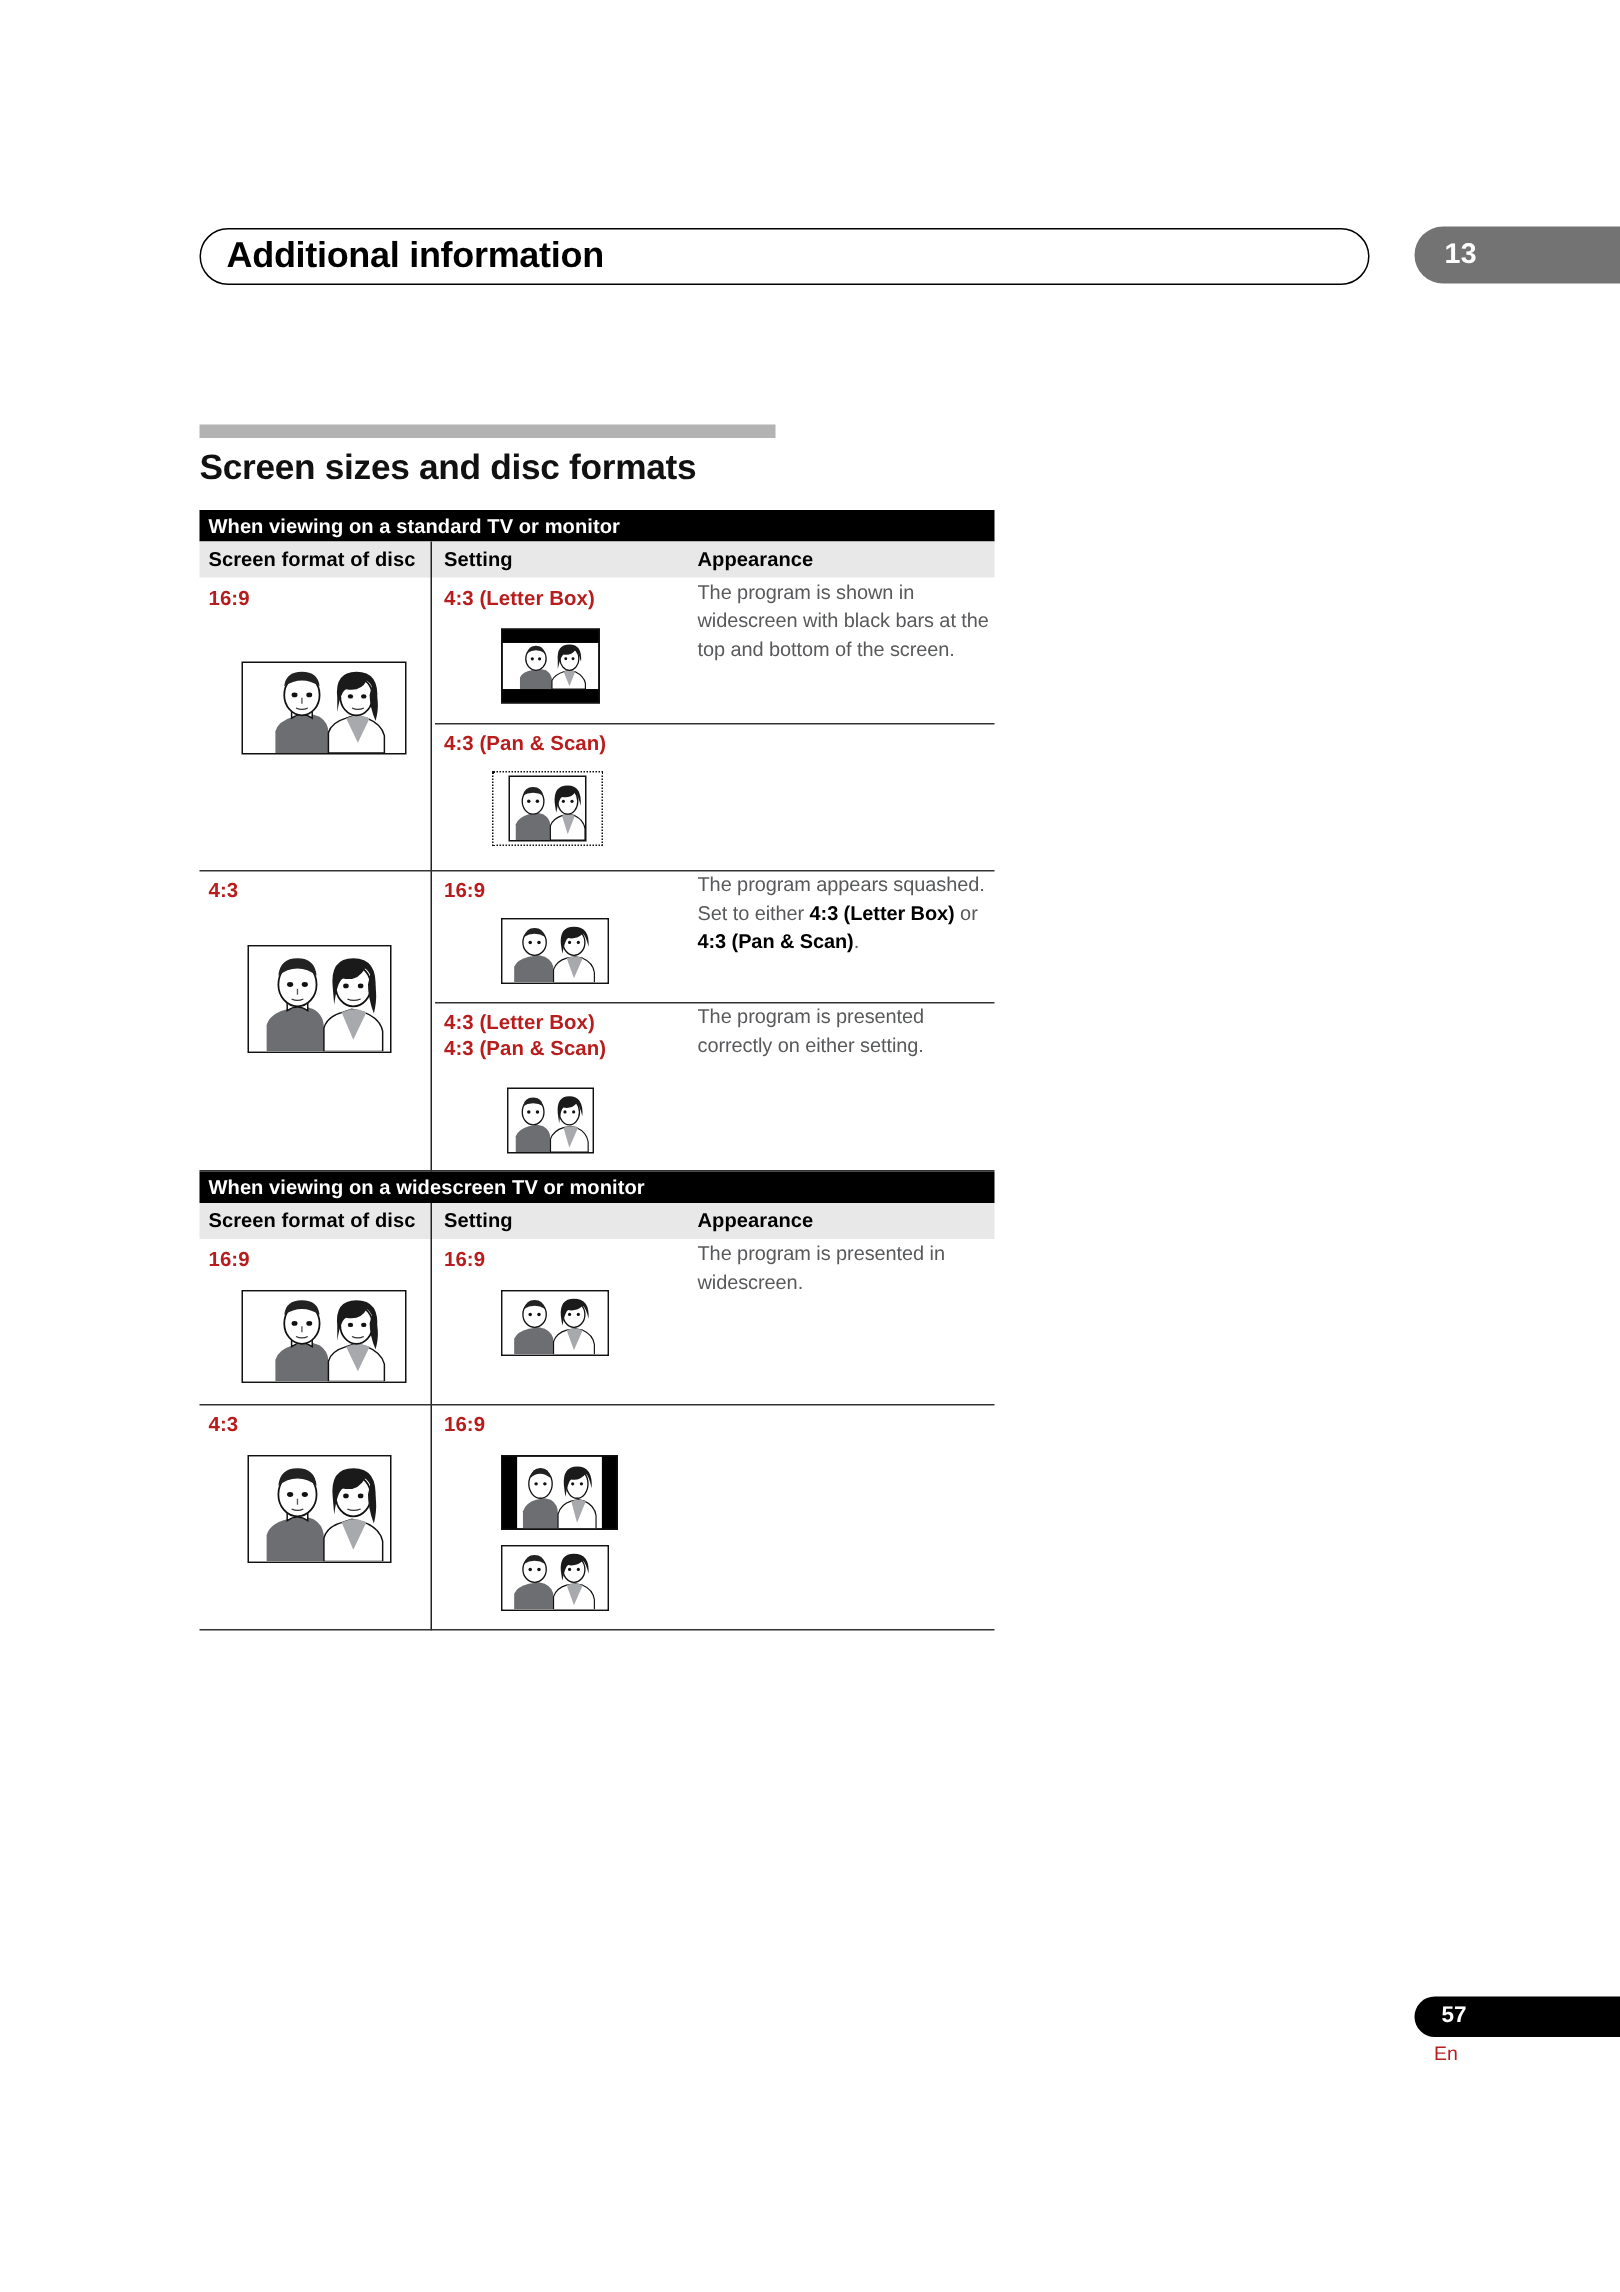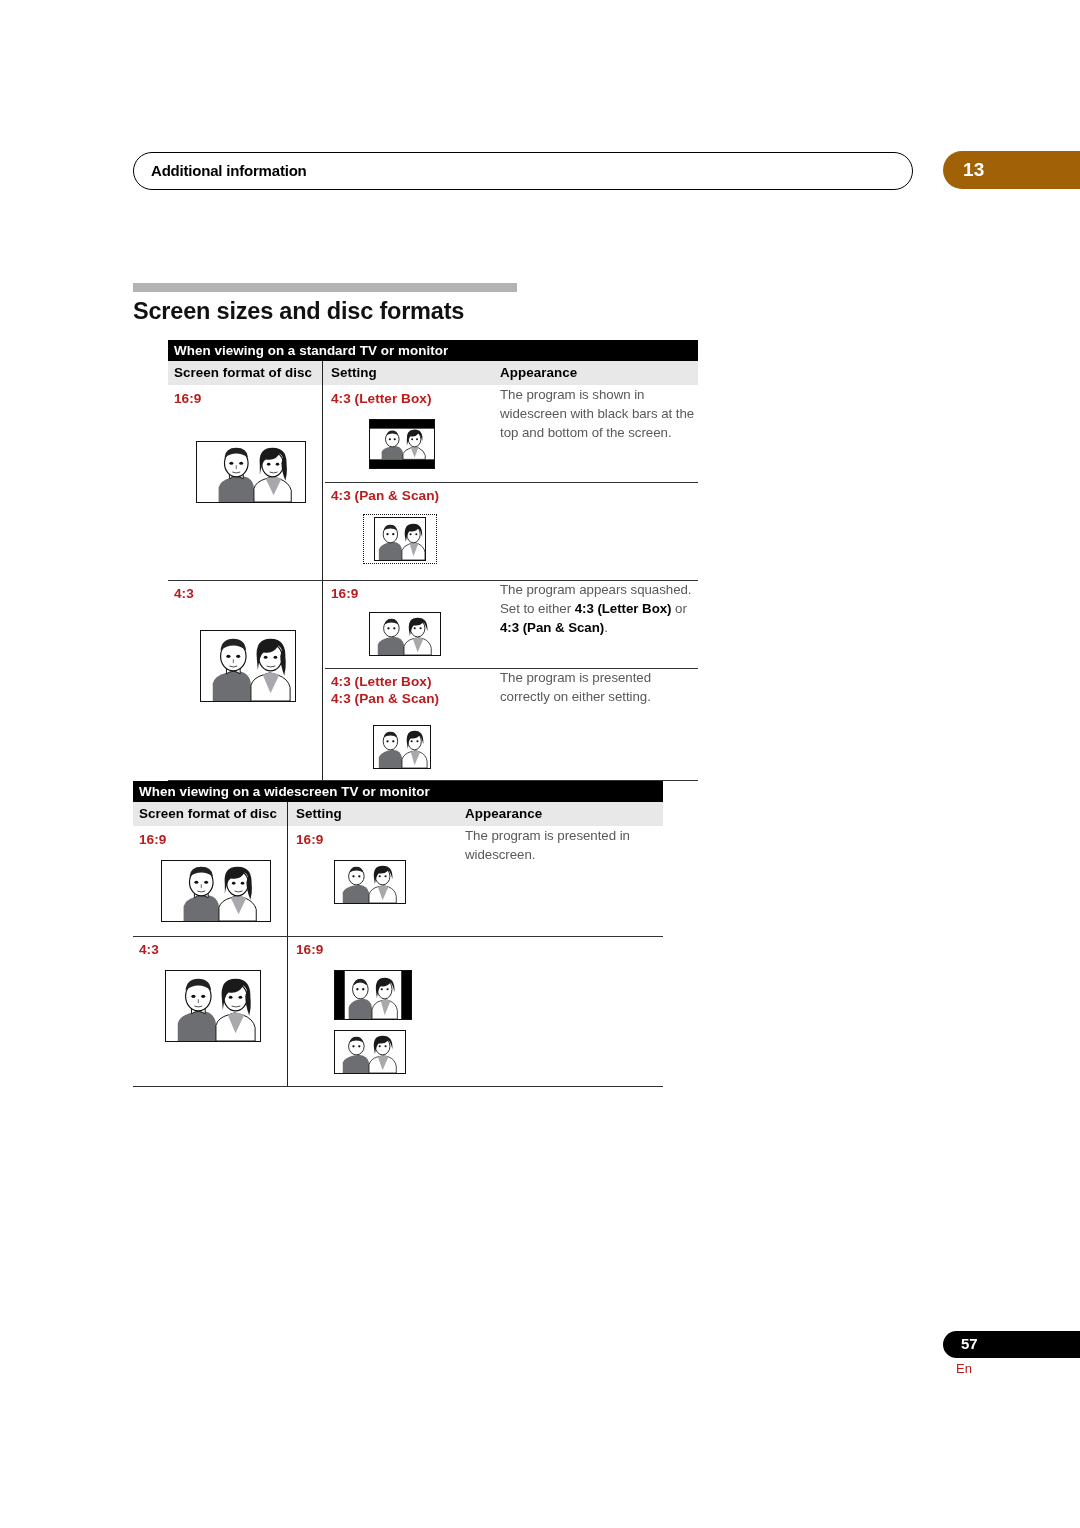--- a/index.html
+++ b/index.html
@@ -25,32 +25,32 @@
     position: absolute;
     left: 0; top: 0;
     width: 780px; height: 38px;
     border: 1.6px solid #000;
     border-radius: 19px;
     background: #fff;
   }
   .chapter-title {
     position: absolute;
     left: 18px; top: 7px;
-    font-size: 15px;
+    font-size: 24px;
     font-weight: bold;
     letter-spacing: -0.2px;
     color: #000;
     line-height: 24px;
     white-space: nowrap;
   }
   .chapter-num-badge {
     position: absolute;
     left: 943px; top: 151px;
     width: 137px; height: 38px;
-    background: #a16207;
+    background: #737373;
     border-top-left-radius: 19px;
     border-bottom-left-radius: 19px;
   }
   .chapter-num-badge span {
     position: absolute;
     left: 20px; top: 8px;
     color: #fff;
     font-size: 19px;
     font-weight: bold;
     letter-spacing: 0.3px;
@@ -72,21 +72,21 @@
     color: #111;
     white-space: nowrap;
   }
 
   
   .table-block {
     position: absolute;
     left: 133px;
     width: 530px;
   }
-  #table-standard { top: 340px; margin-left: 35px; }
+  #table-standard { top: 340px; }
   #table-widescreen { top: 781px; }
 
   .black-band {
     background: #000;
     color: #fff;
     font-size: 13.4px;
     font-weight: bold;
     height: 21px;
     line-height: 21px;
     padding-left: 6px;

